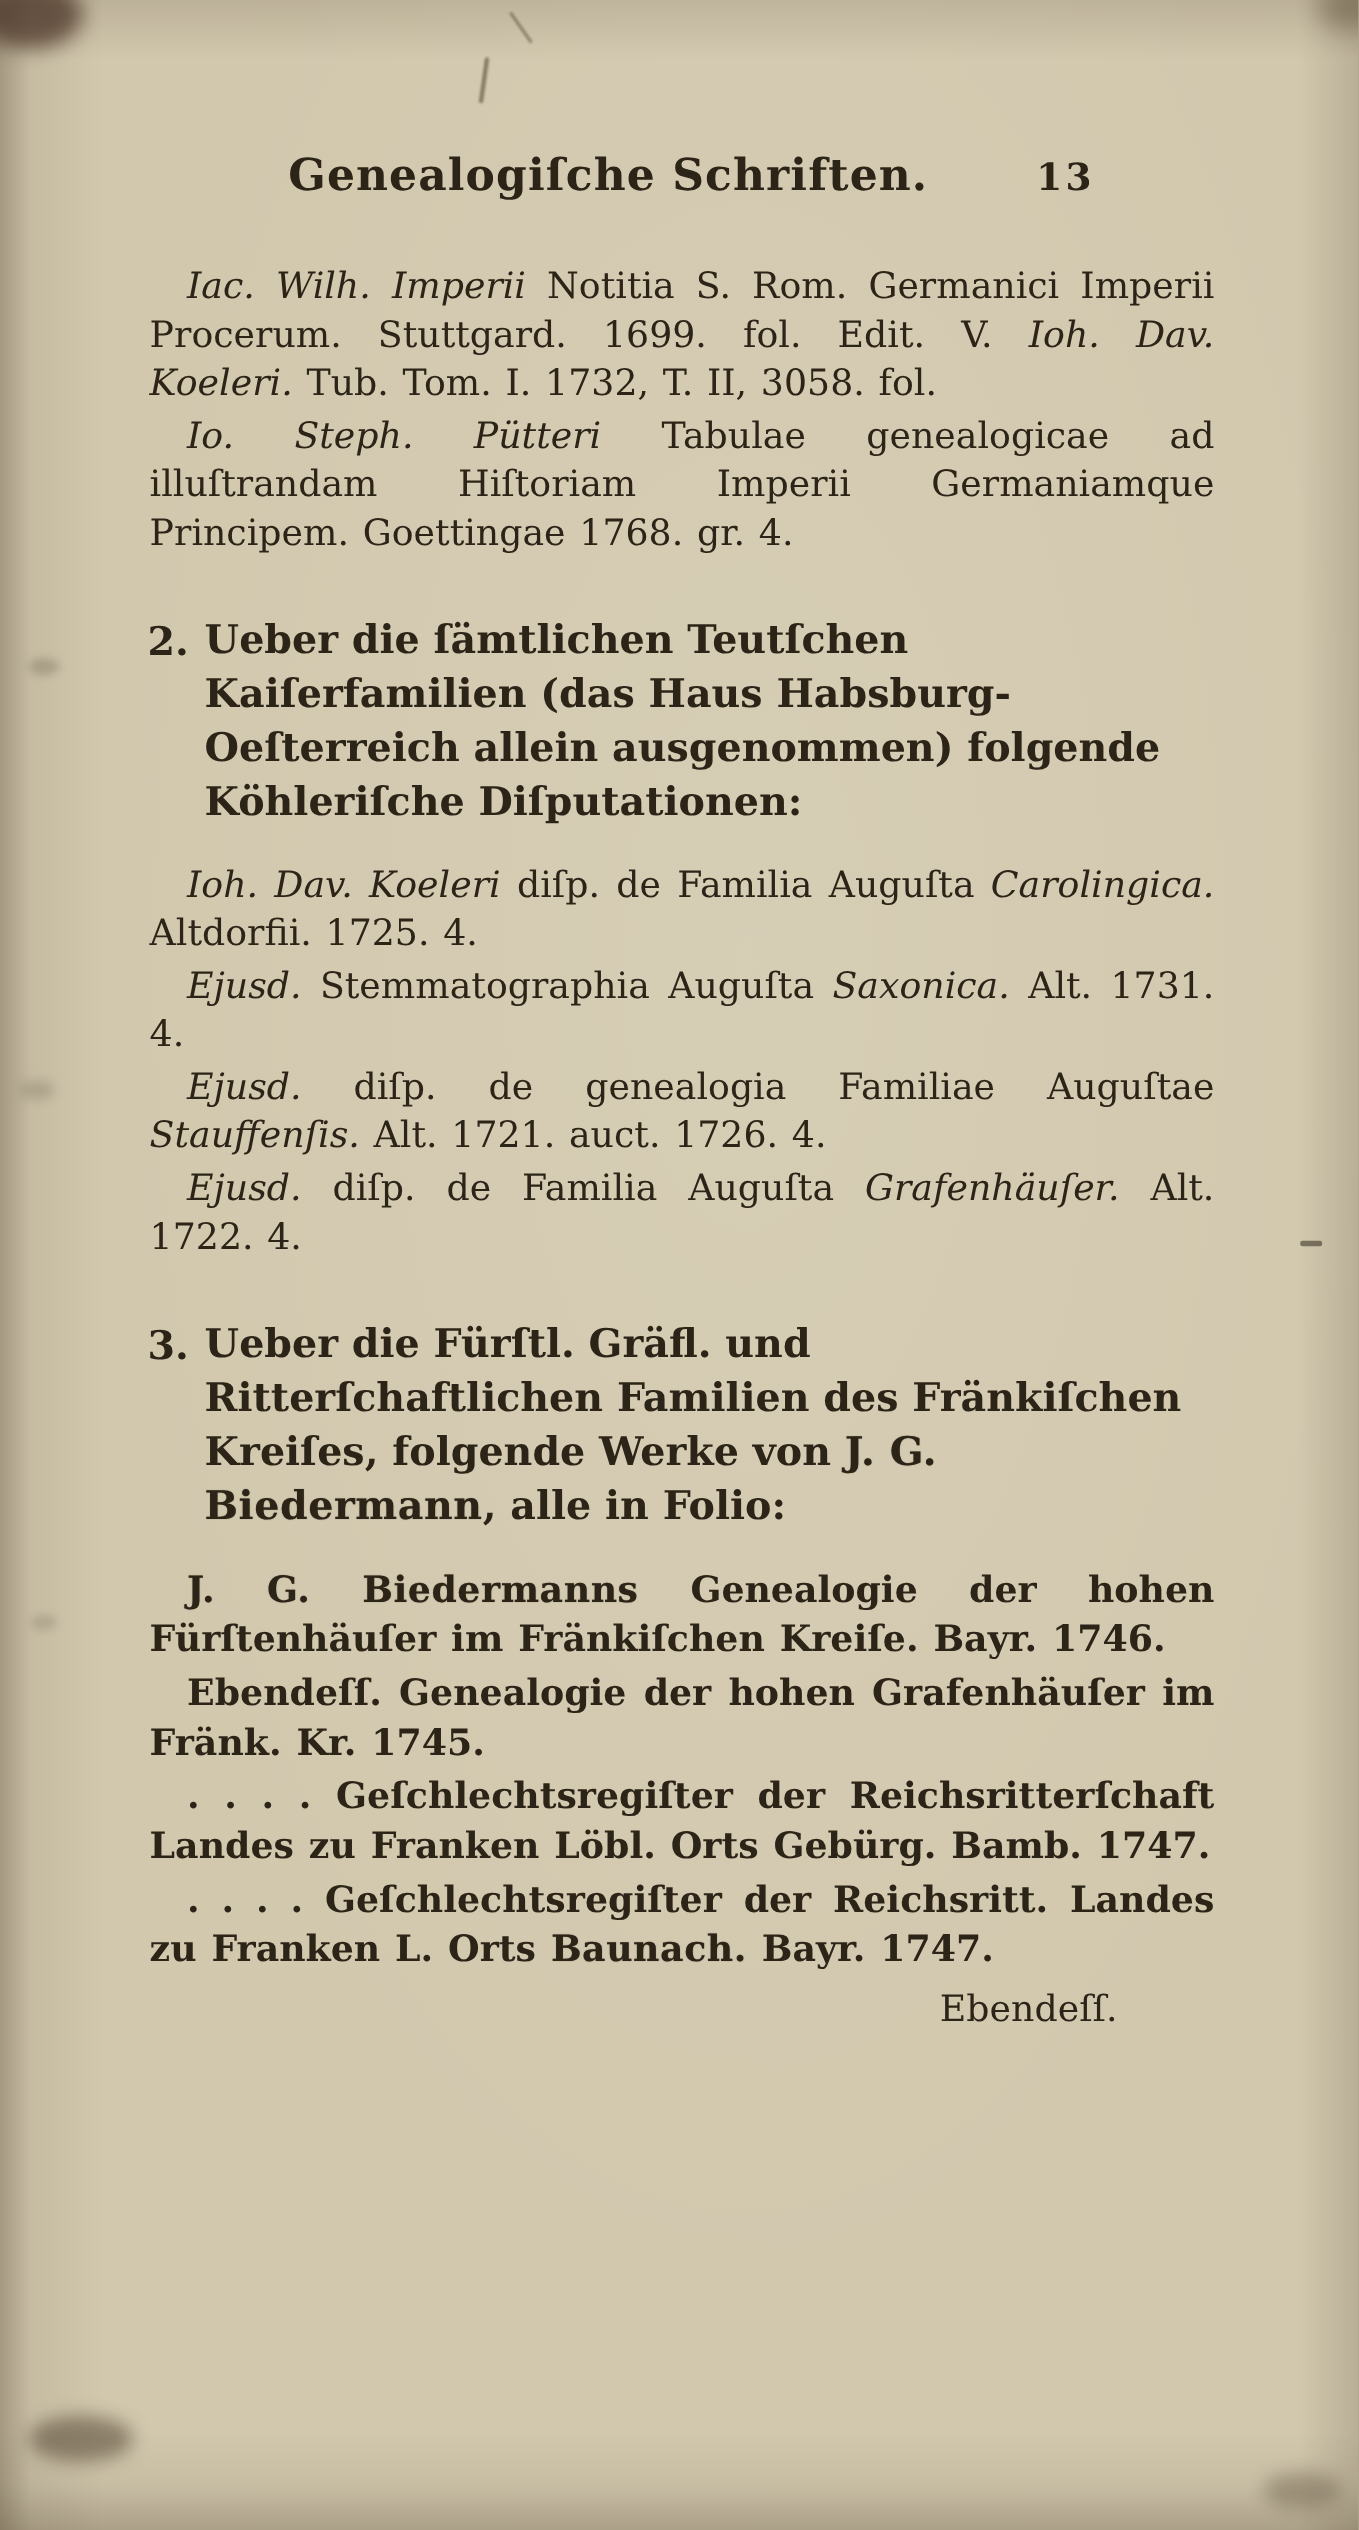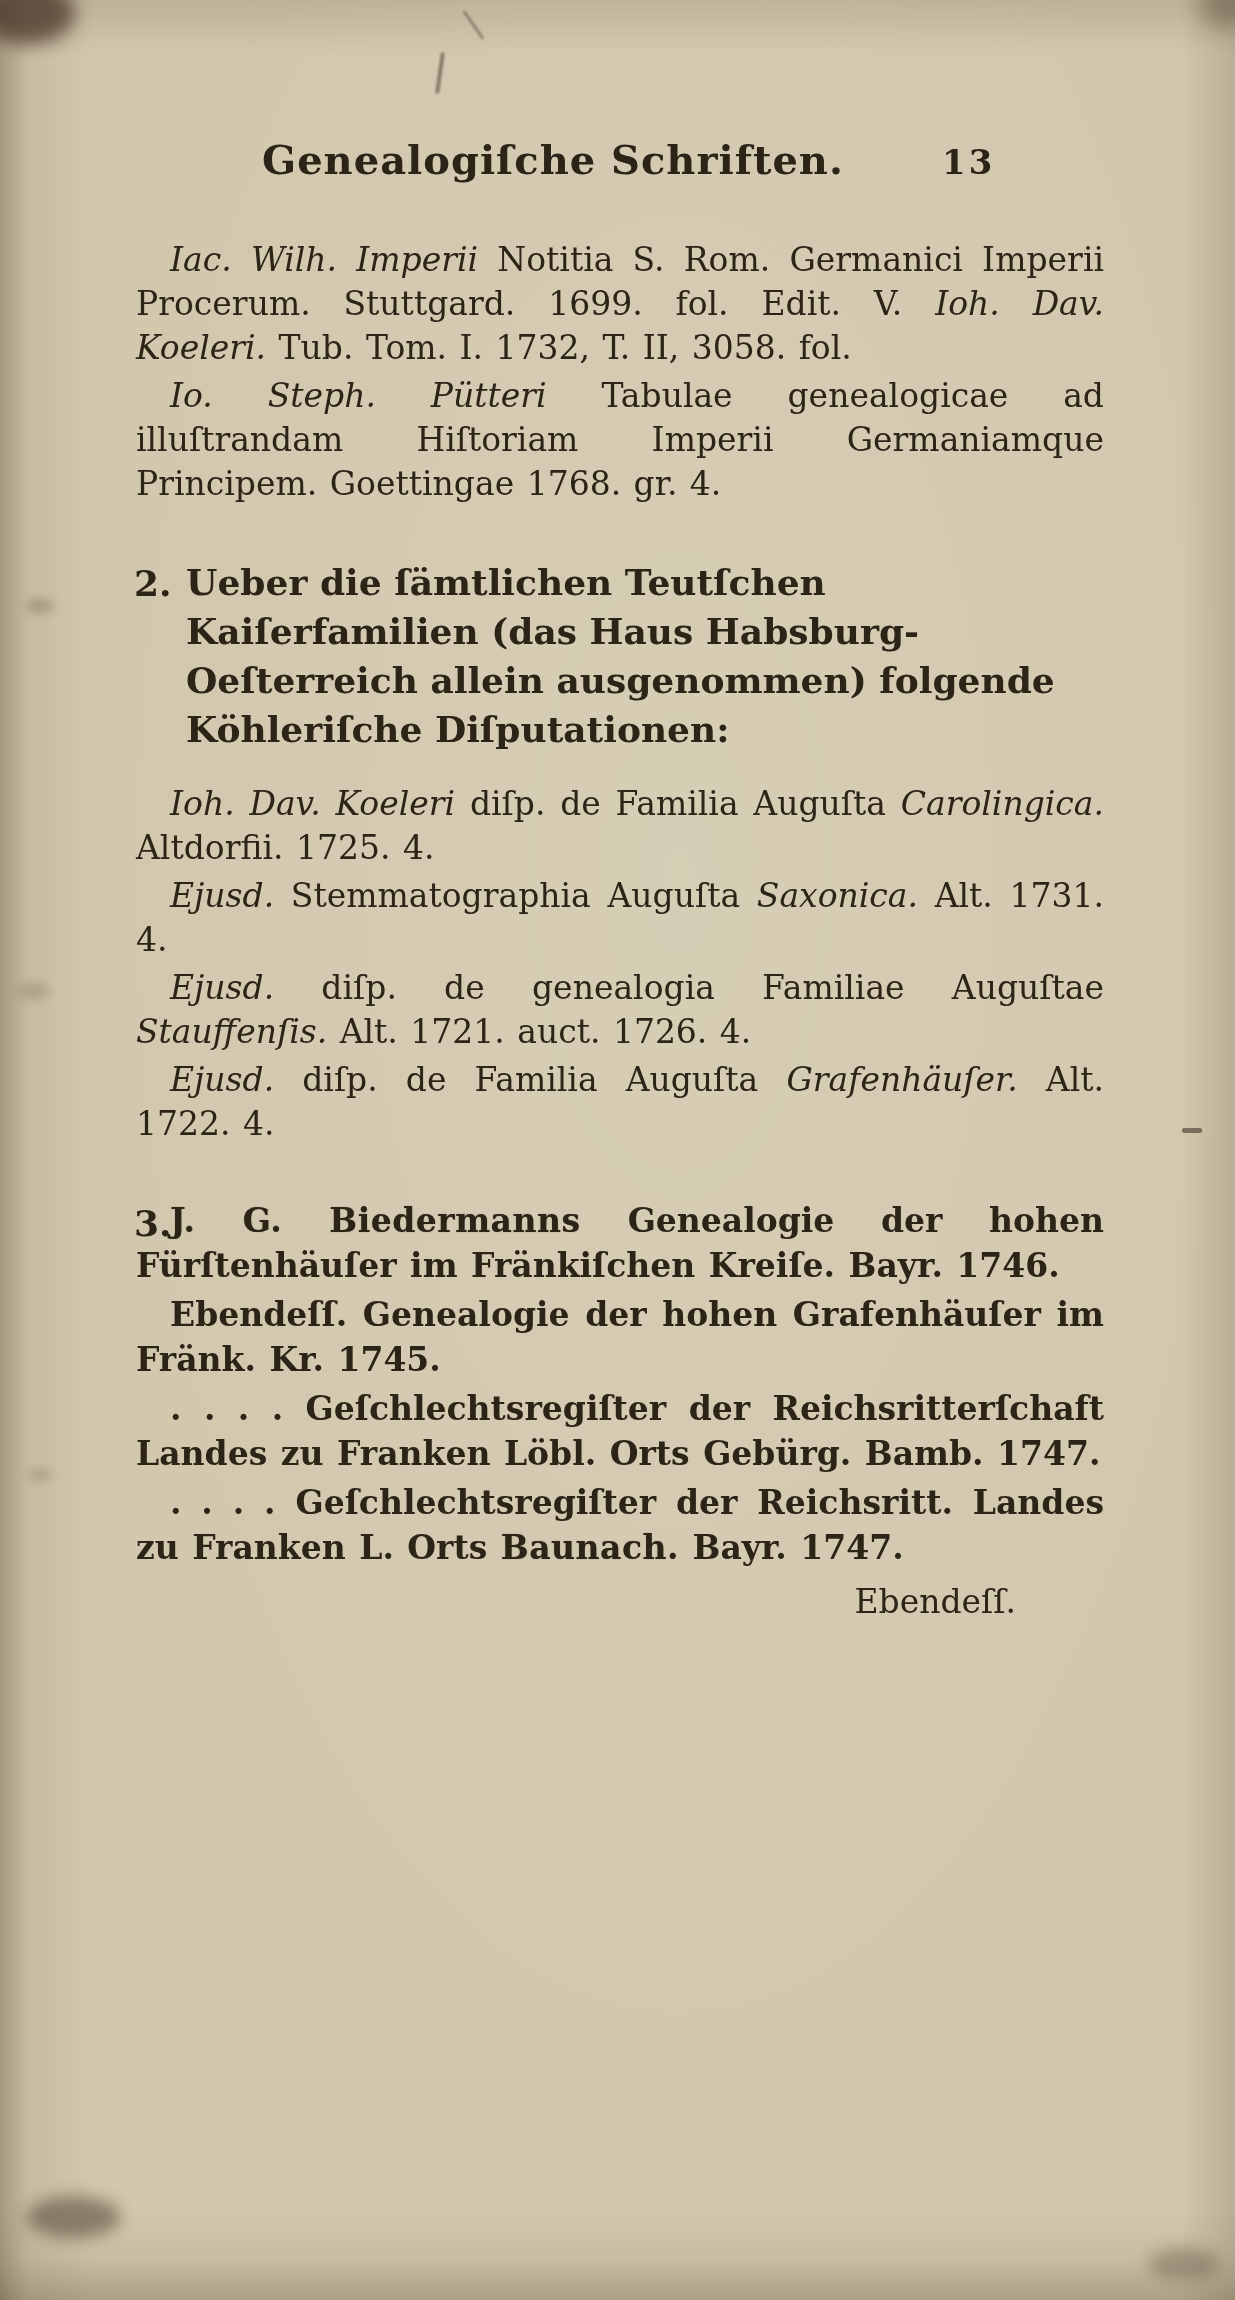--- a/index.html
+++ b/index.html
@@ -112,20 +112,21 @@
       <span class="heading-text"><span class="seg-f">Ueber die ſämtlichen Teutſchen Kaiſerfamilien (das Haus Habsburg-Oeſterreich allein ausgenommen) folgende Köhleriſche Diſputationen:</span></span>
     </div>
 
     <p class="para entry"><span class="seg-i">Ioh. Dav. Koeleri </span><span class="seg-r">diſp. de Familia Auguſta </span><span class="seg-i">Carolingica.</span><span class="seg-r"> Altdorfii. 1725. 4.</span></p>
     <p class="para entry"><span class="seg-i">Ejusd.</span><span class="seg-r"> Stemmatographia Auguſta </span><span class="seg-i">Saxonica.</span><span class="seg-r"> Alt. 1731. 4.</span></p>
     <p class="para entry"><span class="seg-i">Ejusd.</span><span class="seg-r"> diſp. de genealogia Familiae Auguſtae </span><span class="seg-i">Stauffenſis.</span><span class="seg-r"> Alt. 1721. auct. 1726. 4.</span></p>
     <p class="para entry"><span class="seg-i">Ejusd.</span><span class="seg-r"> diſp. de Familia Auguſta </span><span class="seg-i">Grafenhäuſer.</span><span class="seg-r"> Alt. 1722. 4.</span></p>
 
     <div class="section-heading">
       <span class="section-number">3.</span>
+      <span class="heading-text"><span class="seg-f">Ueber die Fürſtl. Gräfl. und Ritterſchaftlichen Familien des Fränkiſchen Kreiſes, folgende Werke von </span><span class="seg-fs">J. G. Biedermann</span><span class="seg-f">, alle in Folio:</span></span>
     </div>
 
     <p class="para entry fraktur-body"><span class="seg-fs">J. G. Biedermanns </span><span class="seg-f">Genealogie der hohen Fürſtenhäuſer im Fränkiſchen Kreiſe. Bayr. 1746.</span></p>
     <p class="para entry fraktur-body"><span class="seg-f">Ebendeſſ. Genealogie der hohen Grafenhäuſer im Fränk. Kr. 1745.</span></p>
     <p class="para entry fraktur-body"><span class="seg-f">. . . . Geſchlechtsregiſter der Reichsritterſchaft Landes zu Franken Löbl. Orts Gebürg. Bamb. 1747.</span></p>
     <p class="para entry fraktur-body"><span class="seg-f">. . . . Geſchlechtsregiſter der Reichsritt. Landes zu Franken L. Orts </span><span class="seg-fs">Baunach.</span><span class="seg-f"> Bayr. 1747.</span></p>
 
     <div class="catchword-row">
       <span>Ebendeſſ.</span>
     </div>

